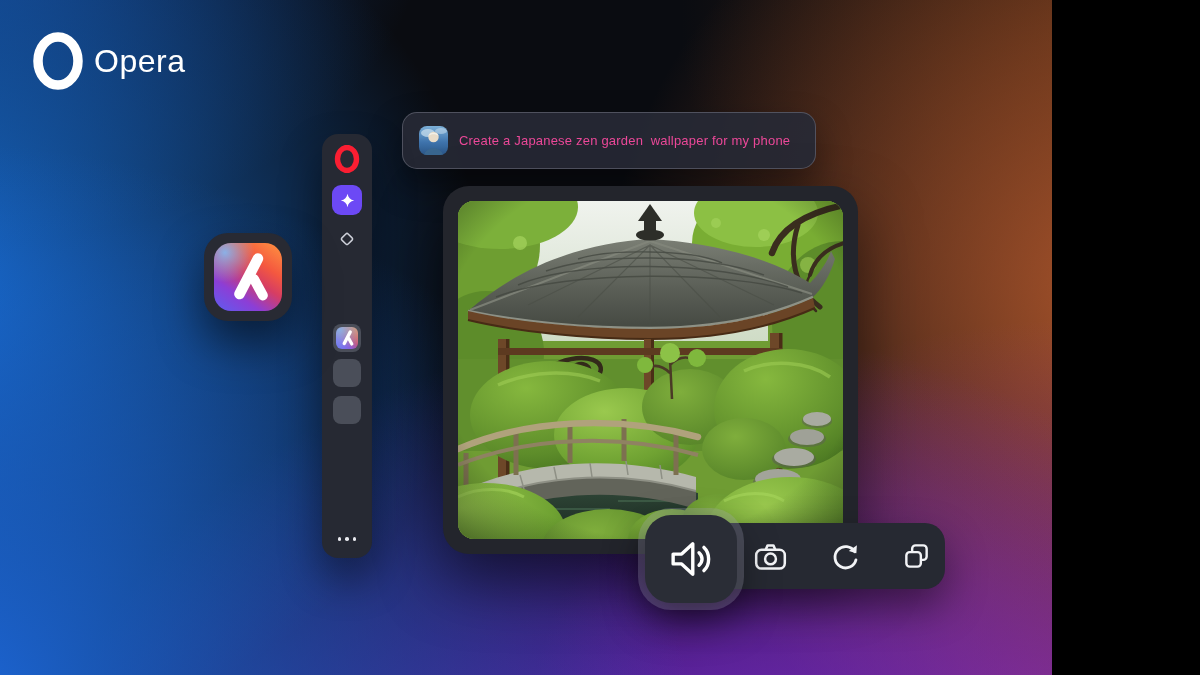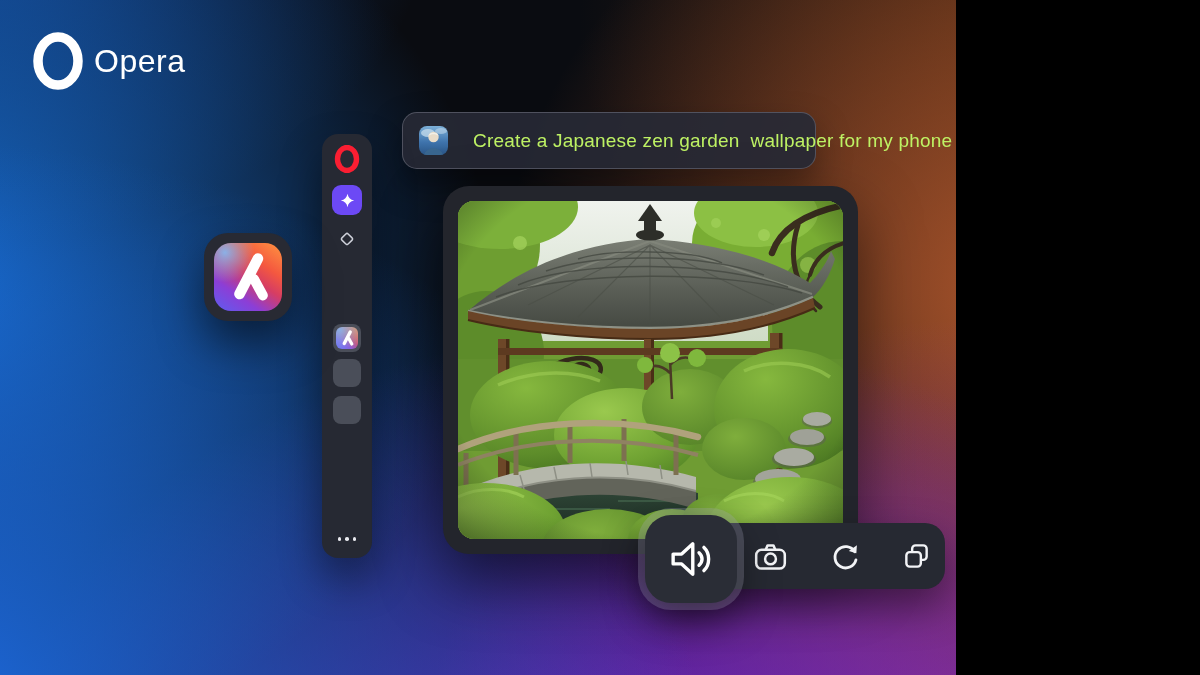--- a/index.html
+++ b/index.html
@@ -1,18 +1,18 @@
 <!DOCTYPE html>
 <html><head>
 <meta charset="utf-8">
 <style>
   html,body{margin:0;padding:0;background:#000;}
   body{font-family:"Liberation Sans",sans-serif;-webkit-font-smoothing:antialiased;}
   .stage{
-    position:relative;width:956px;height:675px;overflow:hidden;
+    position:relative;width:1052px;height:675px;overflow:hidden;
     background-color:#0a0c11;
     background-image:
       radial-gradient(1250px 950px at -8% 108%, rgba(30,110,232,.98) 0%, rgba(30,110,232,0) 62%),
       radial-gradient(1050px 850px at -10% 42%, rgba(24,118,228,.92) 0%, rgba(24,118,228,0) 56%),
       radial-gradient(720px 520px at -2% -12%, rgba(19,70,148,.85) 0%, rgba(19,70,148,0) 62%),
       radial-gradient(1150px 880px at 66% 122%, rgba(118,42,222,.88) 0%, rgba(118,42,222,0) 56%),
       radial-gradient(980px 780px at 102% 112%, rgba(172,55,152,.8) 0%, rgba(172,55,152,0) 56%),
       radial-gradient(900px 820px at 109% 44%, rgba(188,92,46,.92) 0%, rgba(188,92,46,0) 60%),
       radial-gradient(700px 620px at 106% 4%, rgba(78,41,18,.85) 0%, rgba(78,41,18,0) 62%);
   }
@@ -22,21 +22,21 @@
   .logo-text{color:#fff;font-size:32px;font-weight:500;letter-spacing:.5px;margin-left:8px;}
   
   .bubble{
     position:absolute;left:402px;top:112px;width:414px;height:57px;border-radius:15px;
     background:rgba(39,41,53,.92);border:1.5px solid rgba(128,130,145,.48);
     box-sizing:border-box;display:flex;align-items:center;padding:0 16px;
     box-shadow:0 16px 34px rgba(0,0,0,.35);
   }
   .avatar{width:29px;height:29px;border-radius:8px;overflow:hidden;flex:0 0 auto;
     background:linear-gradient(180deg,#7db0d8 0%,#3f74ad 55%,#2a5586 100%);}
-  .bubble-text{color:#bef264;font-size:19px;letter-spacing:.2px;margin-left:25px;white-space:pre;}
+  .bubble-text{color:#ec4899;font-size:13px;letter-spacing:.2px;margin-left:11px;white-space:pre;}
   
   .sidebar{position:absolute;left:322px;top:134px;width:50px;height:424px;border-radius:16px;
     background:#262933;box-shadow:0 20px 42px rgba(0,0,0,.45);}
   .sb-abs{position:absolute;display:flex;align-items:center;justify-content:center;}
   .sb-opera{left:11px;top:11px;width:28px;height:28px;}
   .sb-ai{left:10px;top:51px;width:30px;height:30px;border-radius:9px;background:#6c49f5;}
   .sb-diamond{left:16px;top:96px;width:18px;height:18px;}
   .sb-aria{left:11px;top:190px;width:28px;height:28px;border-radius:8px;background:rgba(160,164,180,.30);}
   .aria-mini{width:22px;height:22px;border-radius:6px;position:relative;overflow:hidden;}
   .ph{left:11px;width:28px;height:28px;border-radius:8px;background:#4a4e59;}

